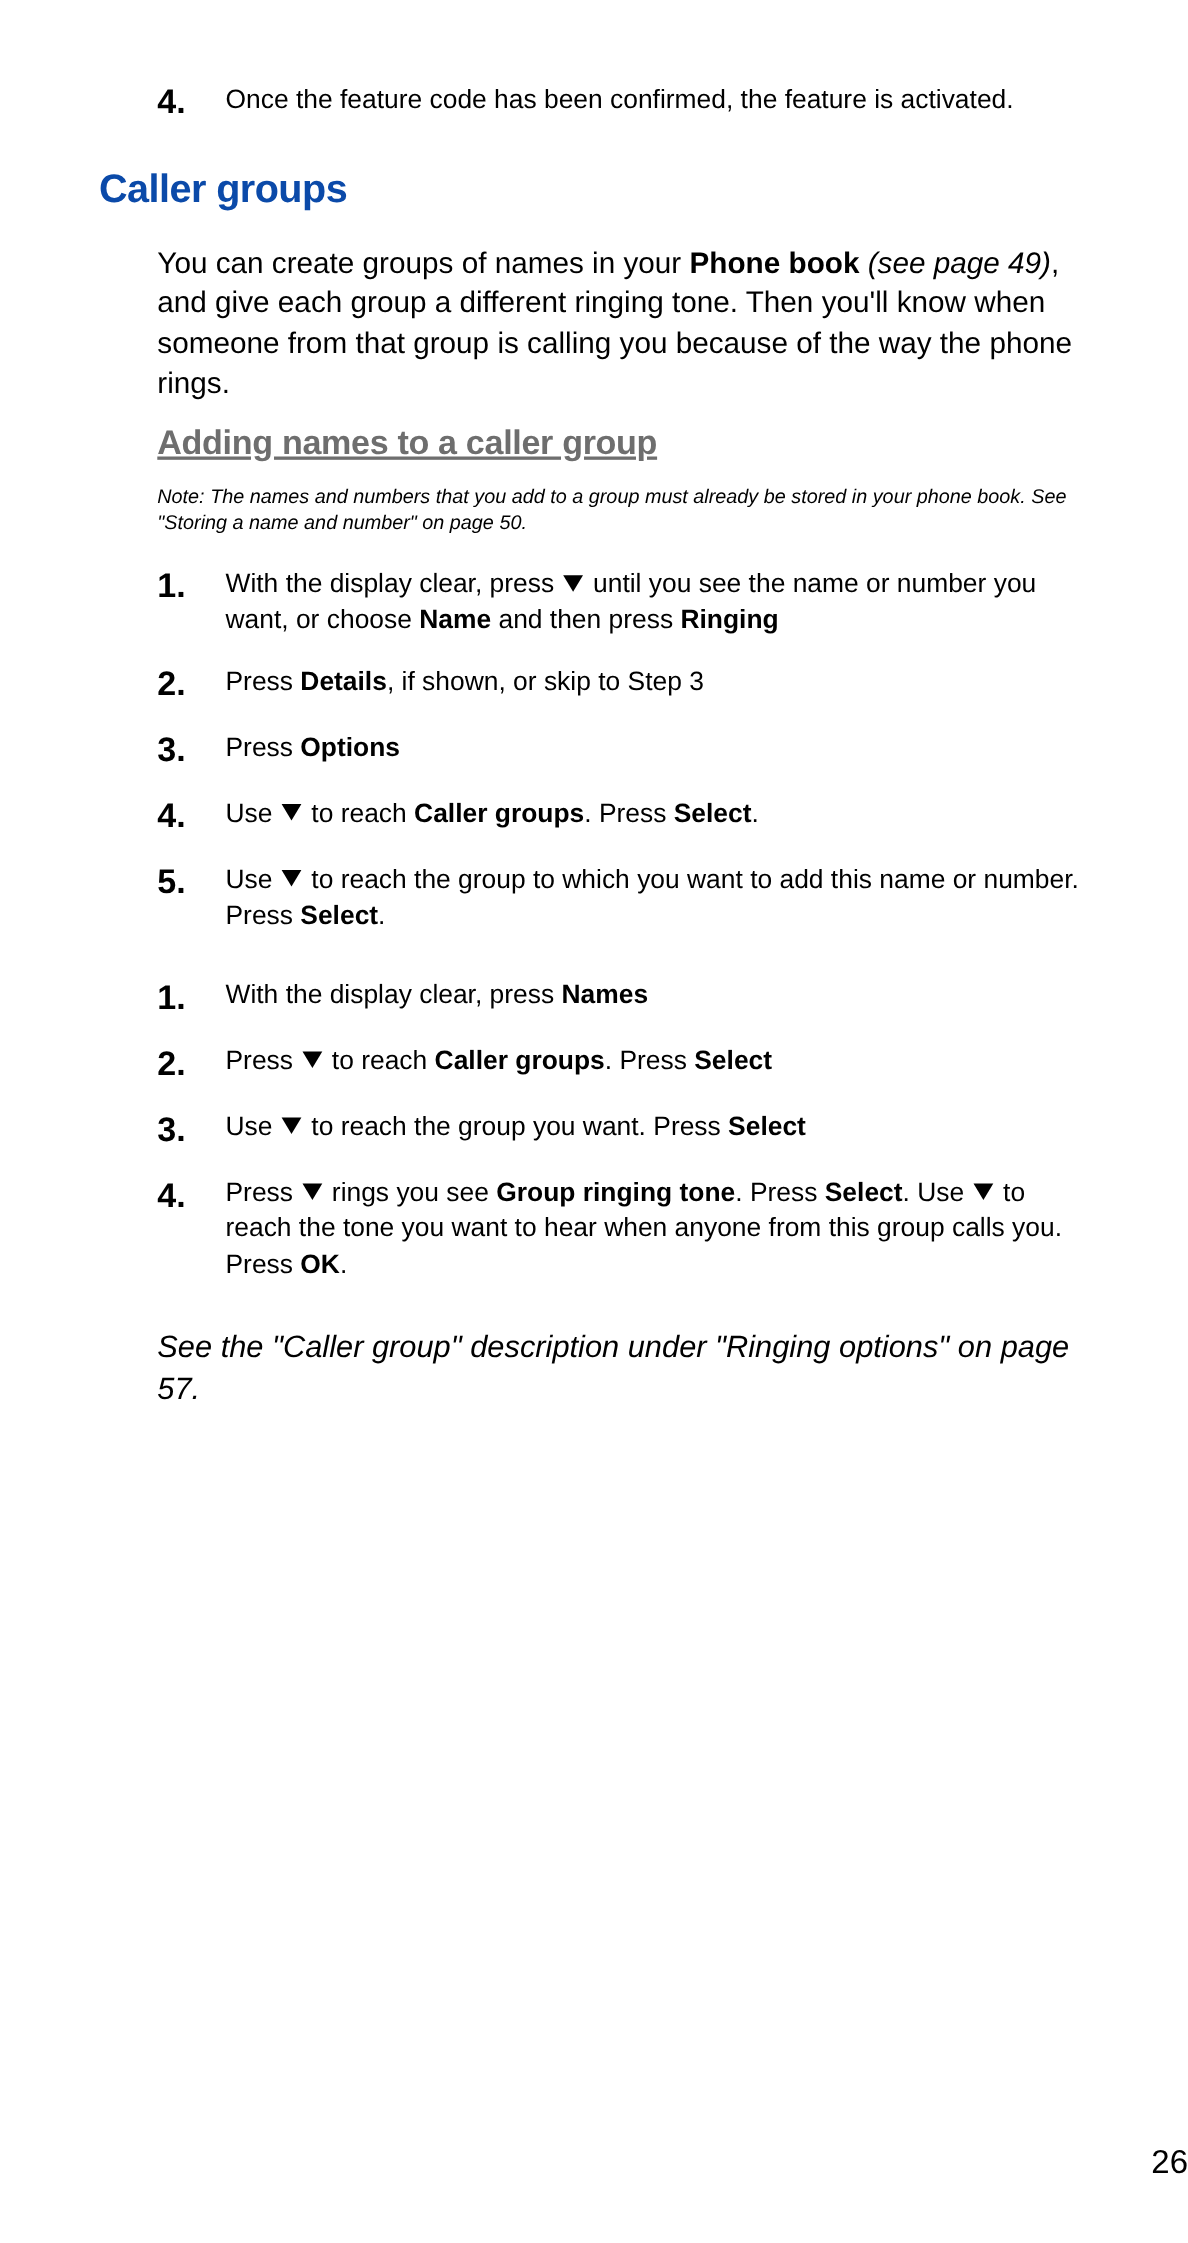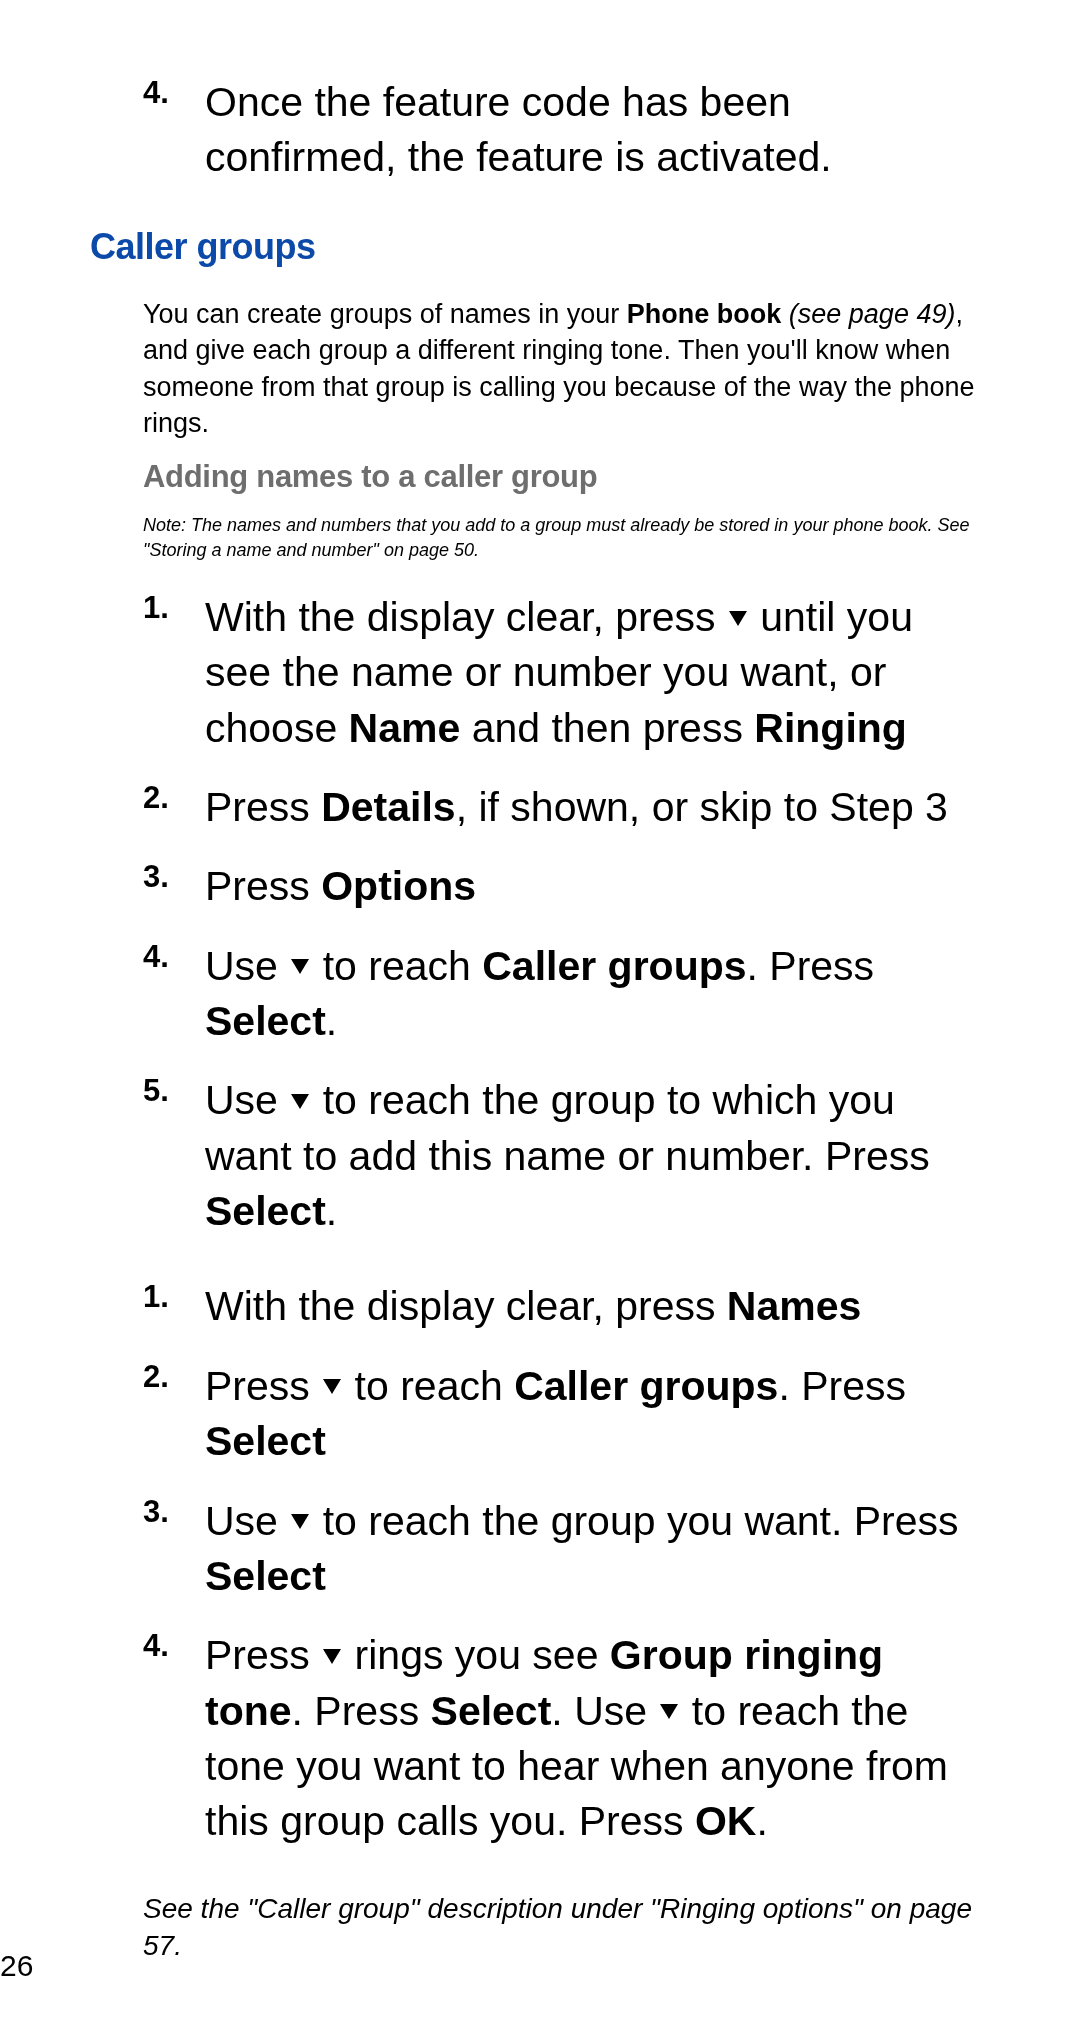--- a/index.html
+++ b/index.html
@@ -31,21 +31,21 @@
     display: flex;
     margin: 0 0 24px 0;
   }
   .num-list .num {
     flex: 0 0 62px;
     font-weight: 700;
     font-size: 31px;
   }
   .num-list .body {
     flex: 1;
-    font-size: 41px;
+    font-size: 24px;
     line-height: 1.35;
     font-weight: 300;
   }
   .bold { font-weight: 700; }
   .italic { font-style: italic; }
   .h-blue {
     color: #0b4aa9;
     font-weight: 800;
     font-size: 36px;
     letter-spacing: -0.5px;
@@ -79,21 +79,21 @@
     font-size: 28px;
     line-height: 1.35;
     margin-top: 22px;
     font-weight: 300;
   }
   .page-num {
     position: absolute;
     bottom: 56px;
     left: 0;
     width: 1080px;
-    text-align: left;
+    text-align: right;
     font-size: 30px;
     font-weight: 300;
   }
   .down-arrow {
     display: inline-block;
     width: 0;
     height: 0;
     border-left: 9px solid transparent;
     border-right: 9px solid transparent;
     border-top: 15px solid #000;
@@ -115,21 +115,21 @@
   </ol>
 
   <div class="indent-block">
 
     <div class="h-blue">Caller groups</div>
 
     <div class="body-text">
       <span>You can create groups of names in your </span><span class="bold">Phone book</span><span class="italic"> (see page 49)</span><span>, and give each group a different ringing tone. Then you'll know when someone from that group is calling you because of the way the phone rings.</span>
     </div>
 
-    <div class="h-gray" style="">Adding names to a caller group</div>
+    <div class="h-gray" style="text-decoration:underline;">Adding names to a caller group</div>
 
     <div class="note">Note: The names and numbers that you add to a group must already be stored in your phone book. See "Storing a name and number" on page 50.</div>
 
     <ol class="num-list">
       <li>
         <span class="num">1.</span>
         <span class="body">
           <span>With the display clear, press </span><span class="down-arrow"></span><span> until you see the name or number you want, or choose </span><span class="bold">Name</span><span> and then press </span><span class="bold">Ringing</span>
         </span>
       </li>

